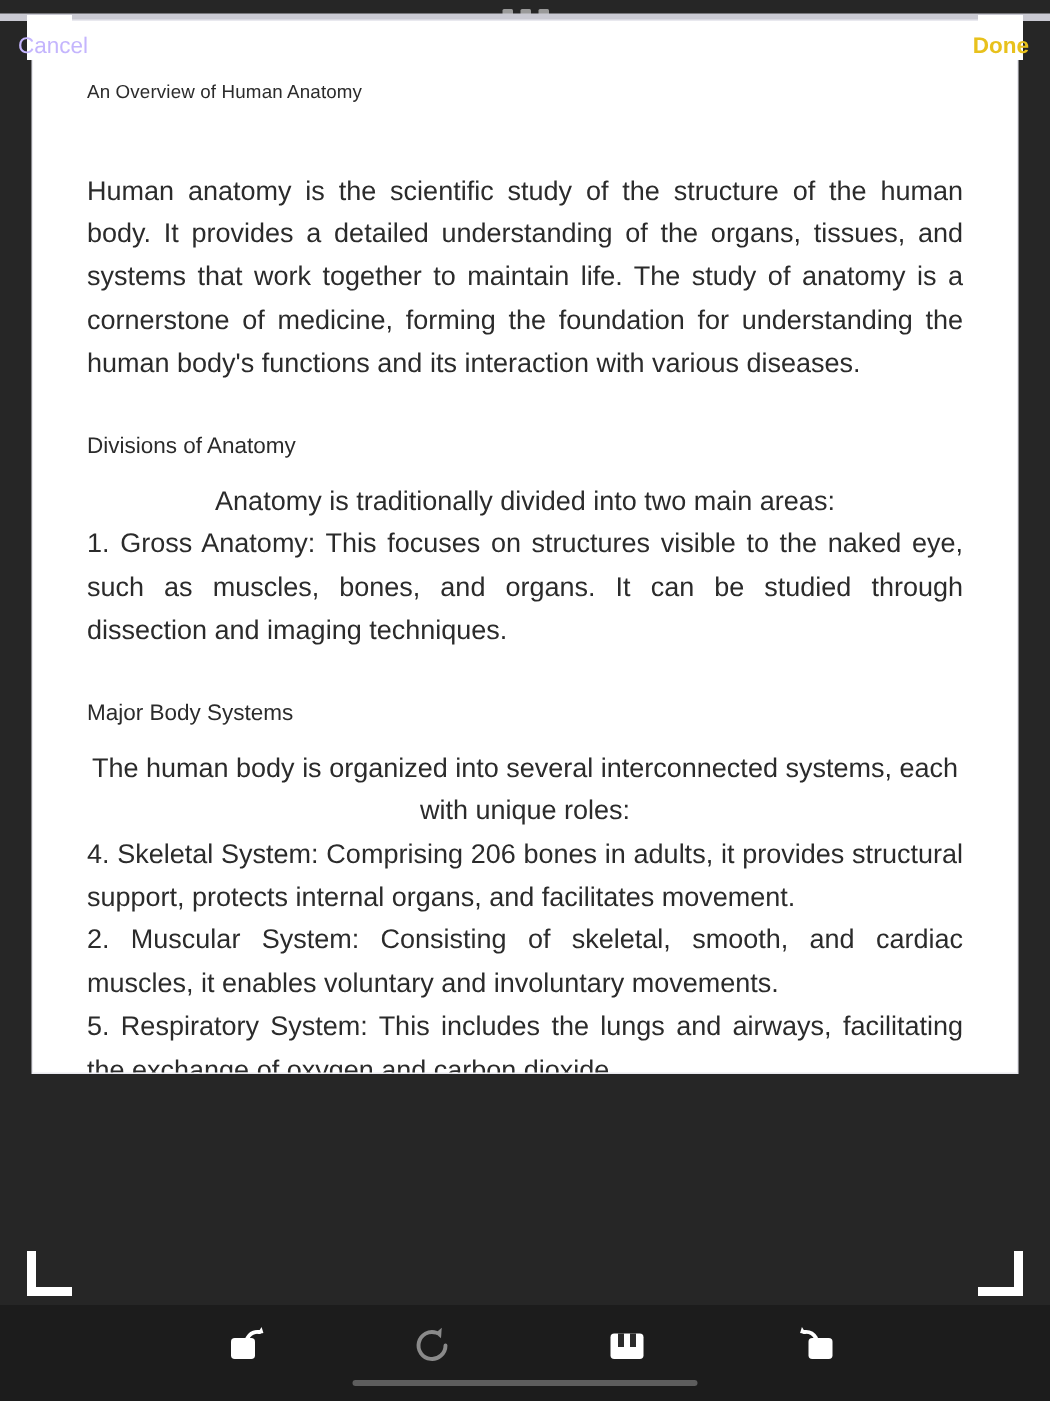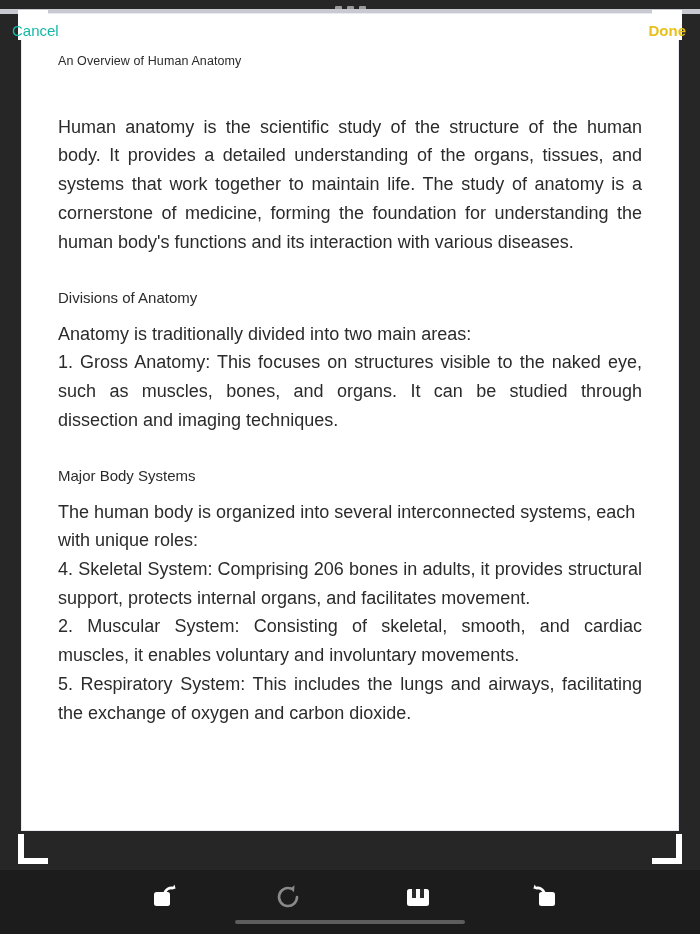--- a/index.html
+++ b/index.html
@@ -53,21 +53,21 @@
     height: 5px;
     background: #c9c9d2;
   }
 
   
   #page {
     position: absolute;
     left: 22px;
     top: 14px;
     width: 656px;
-    height: 816px;
+    height: 701px;
     background: #ffffff;
     box-shadow: 0 0 0 1px #e9e9ef;
     overflow: hidden;
   }
   #page-inner {
     position: absolute;
     left: 0;
     top: 0;
     right: 0;
     bottom: 0;
@@ -90,21 +90,21 @@
     line-height: 1.55;
   }
   .doc-para {
     font-size: 18px;
     color: #2b2b2b;
     line-height: 28.7px;
     margin: 0;
     text-align: justify;
     text-justify: inter-word;
   }
-  .doc-para.left { text-align: left; }
+  .doc-para.left { text-align: center; }
   .block-gap { height: 30px; }
 
   
   .crop-handle {
     position: absolute;
     width: 30px;
     height: 30px;
     pointer-events: none;
   }
   .crop-handle span {
@@ -145,21 +145,21 @@
   .tb-text-btn {
     position: absolute;
     top: 22px;
     font-size: 15px;
     background: none;
     border: 0;
     padding: 0;
     cursor: pointer;
     font-family: "Liberation Sans", sans-serif;
   }
-  #btn-cancel { left: 12px; color: #14b8a6; text-align: center; }
+  #btn-cancel { left: 12px; color: #c4b5fd; text-align: center; }
   #btn-done   { right: 14px; color: #e8c11c; font-weight: bold; margin-left: 28px; }
 
   .tb-icon-btn {
     position: absolute;
     top: 880px;
     width: 46px;
     height: 34px;
     background: none;
     border: 0;
     padding: 0;

